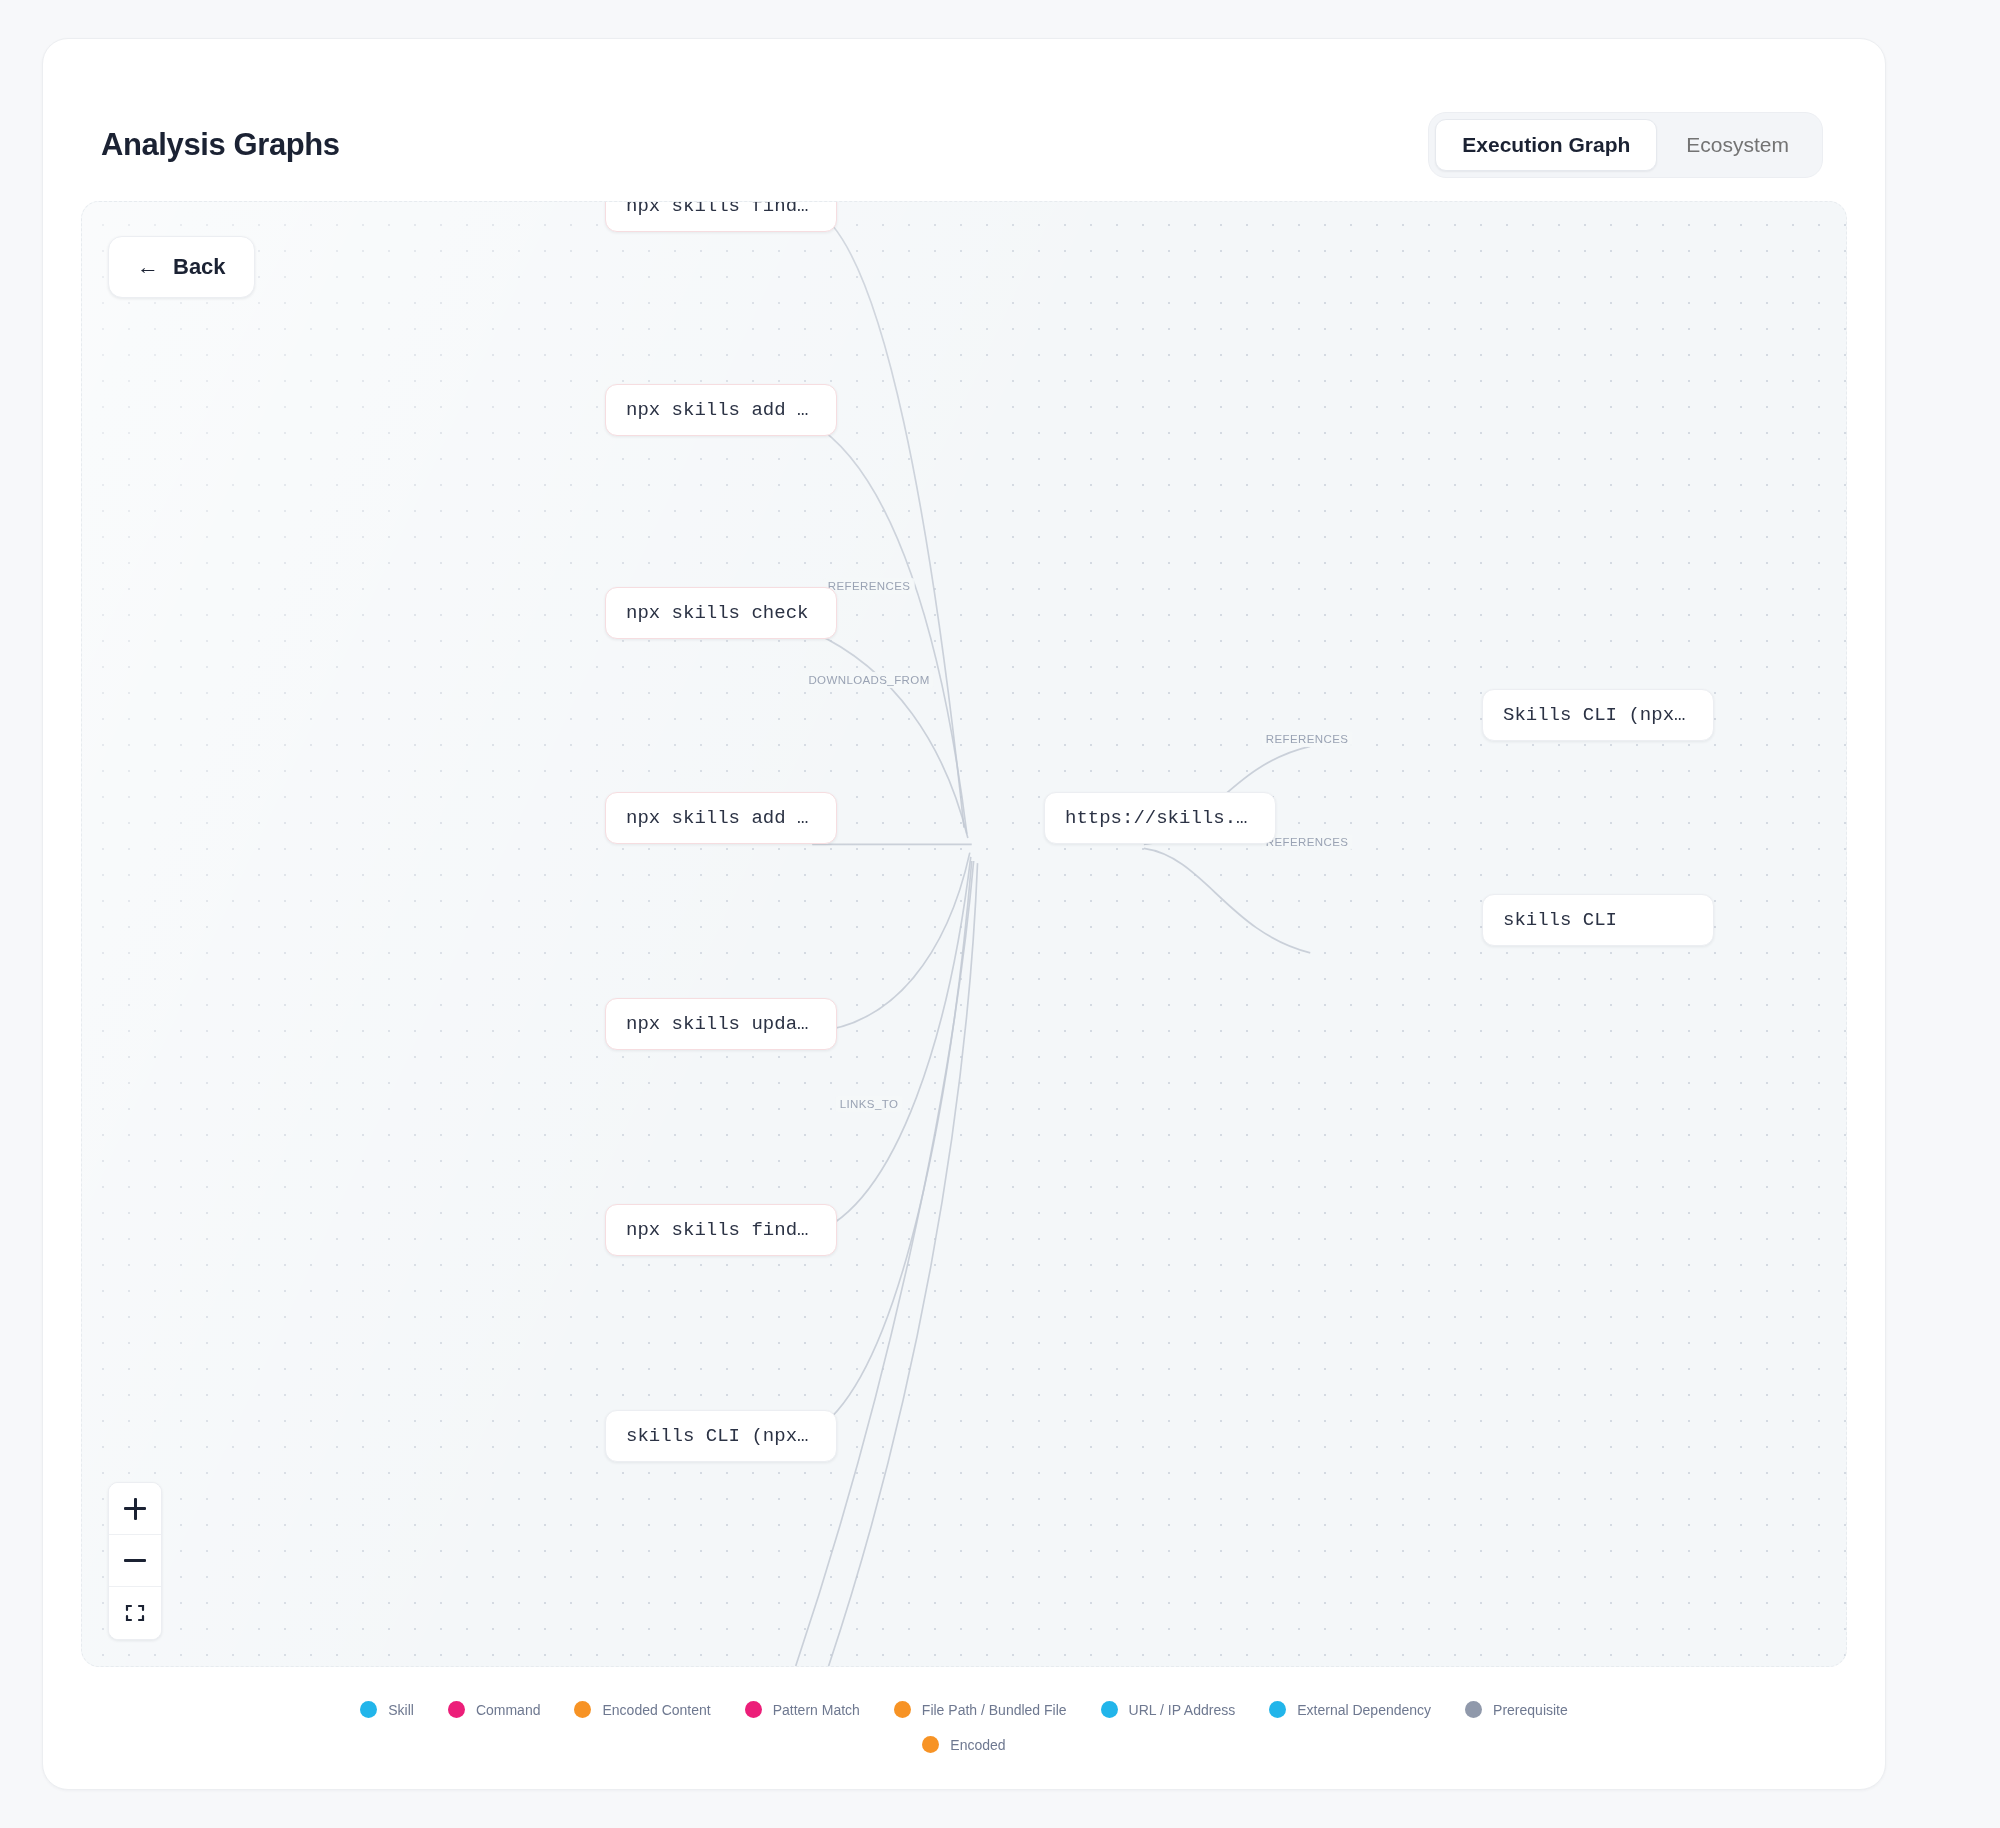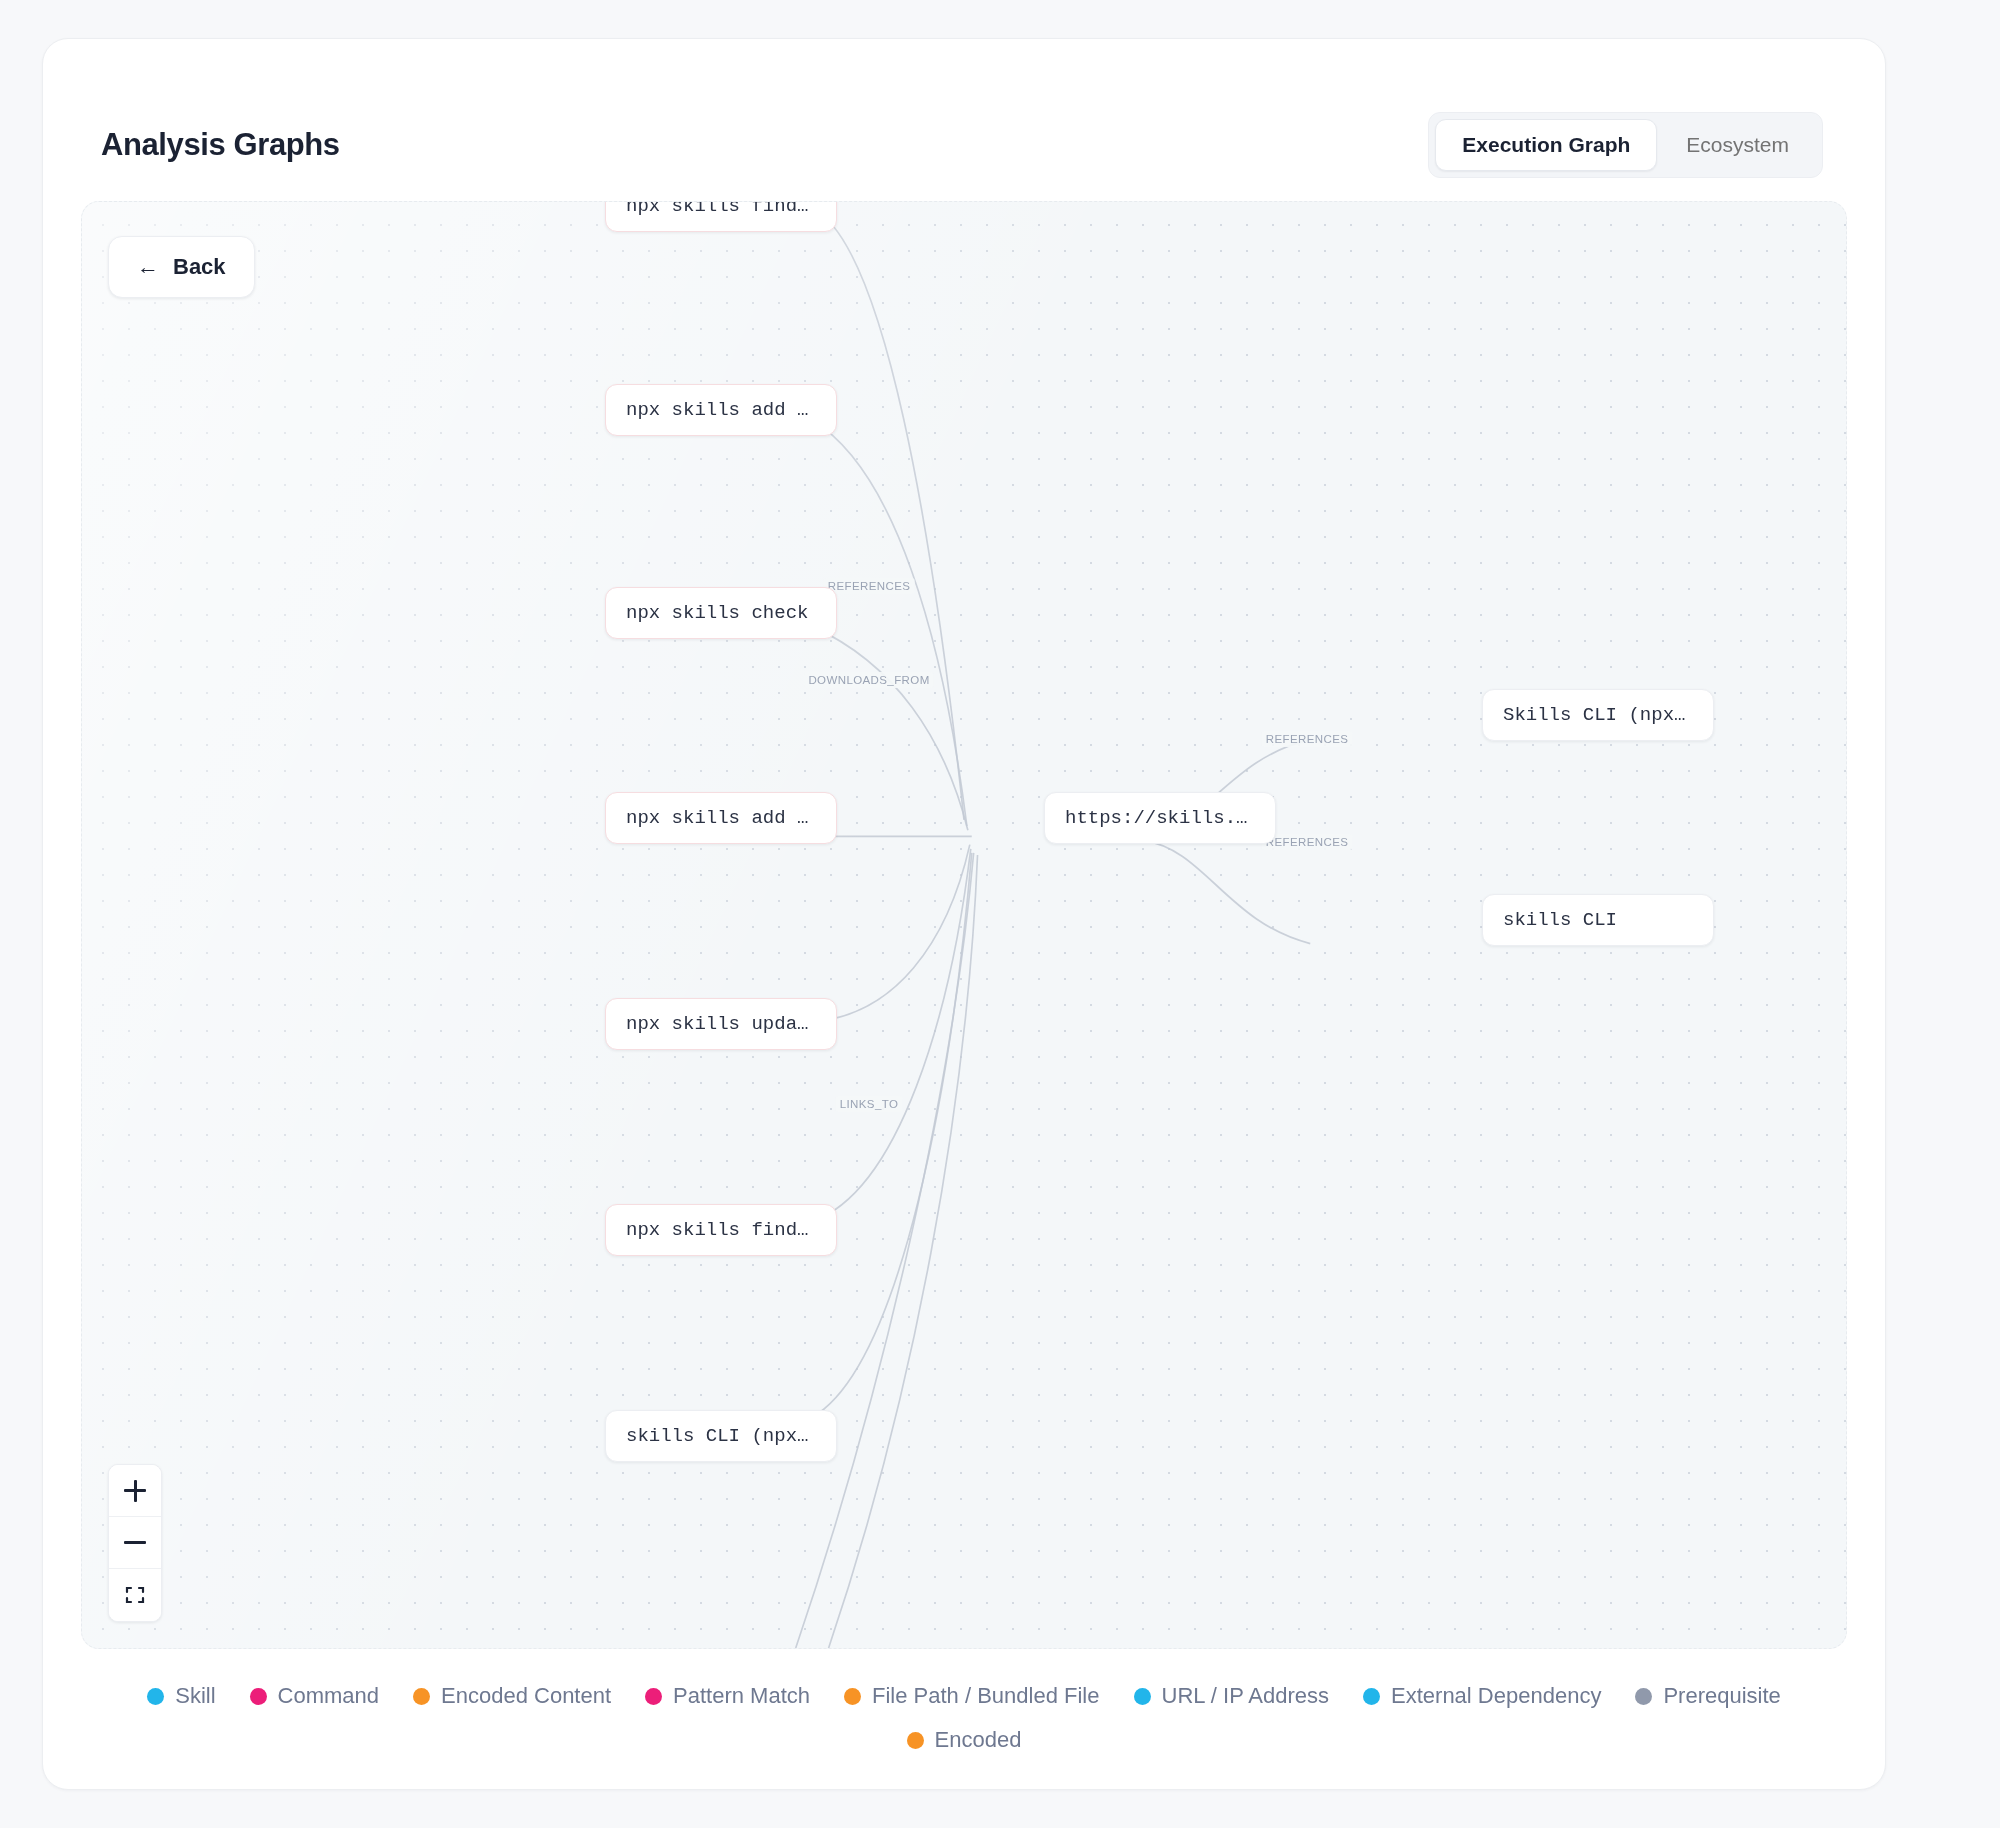--- a/index.html
+++ b/index.html
@@ -40,21 +40,21 @@
     font-size: 31px;
     font-weight: 700;
     letter-spacing: -0.4px;
     color: #1b2233;
   }
   .seg-toggle {
     display: flex;
     align-items: center;
     background: #f3f5f8;
     border: 1px solid #eceef2;
-    border-radius: 12px;
+    border-radius: 18px;
     padding: 6px;
     gap: 2px;
   }
   .seg-btn {
     font-size: 21px;
     font-weight: 400;
     color: #737373;
     padding: 13px 26px;
     border-radius: 11px;
     border: 1px solid transparent;
@@ -187,21 +187,21 @@
   }
   .legend-row {
     display: flex;
     flex-wrap: wrap;
     justify-content: center;
     align-items: center;
     gap: 0 34px;
   }
   .legend-item { display: flex; align-items: center; gap: 11px; }
   .legend-dot { width: 17px; height: 17px; border-radius: 50%; flex: none; }
-  .legend-label { font-size: 22px; color: #6e7890; white-space: nowrap; }
+  .legend-label { font-size: 14px; color: #6e7890; white-space: nowrap; }
 </style>
 </head>
 <body>
 
 <div class="page">
   <div class="card">
 
     <div class="card-header">
       <div class="page-title">Analysis Graphs</div>
       <div class="seg-toggle">

